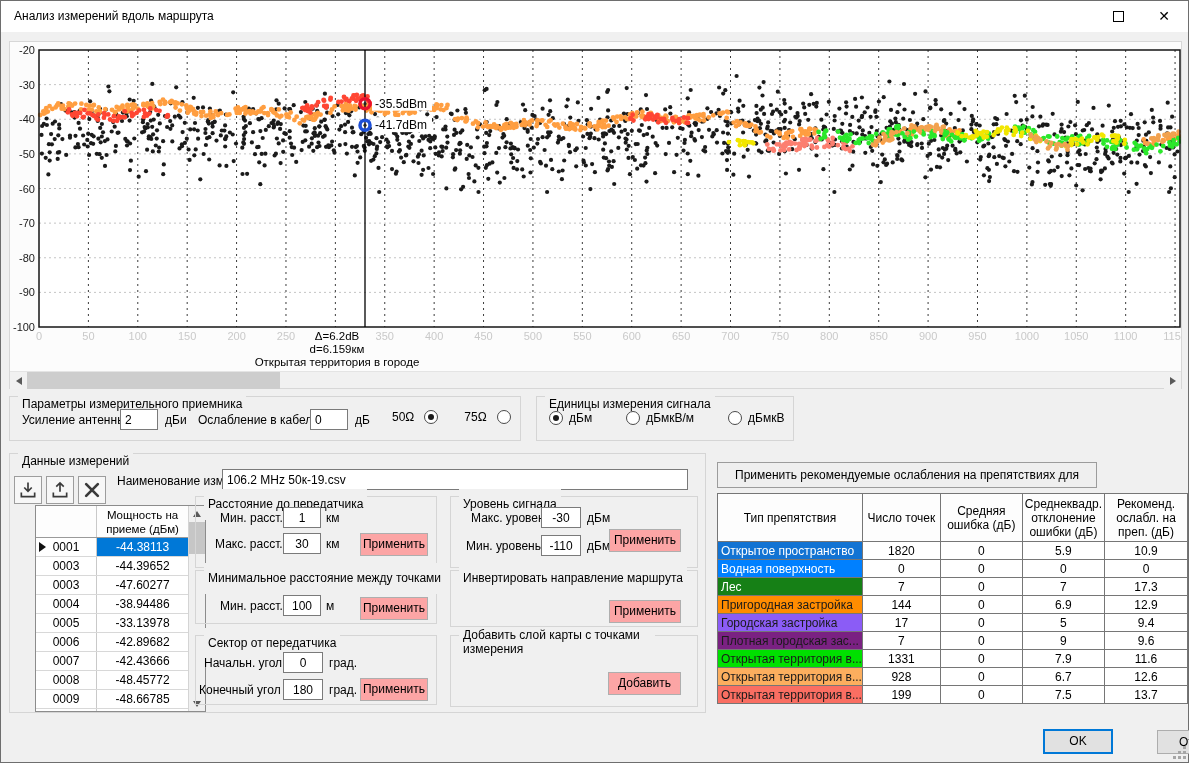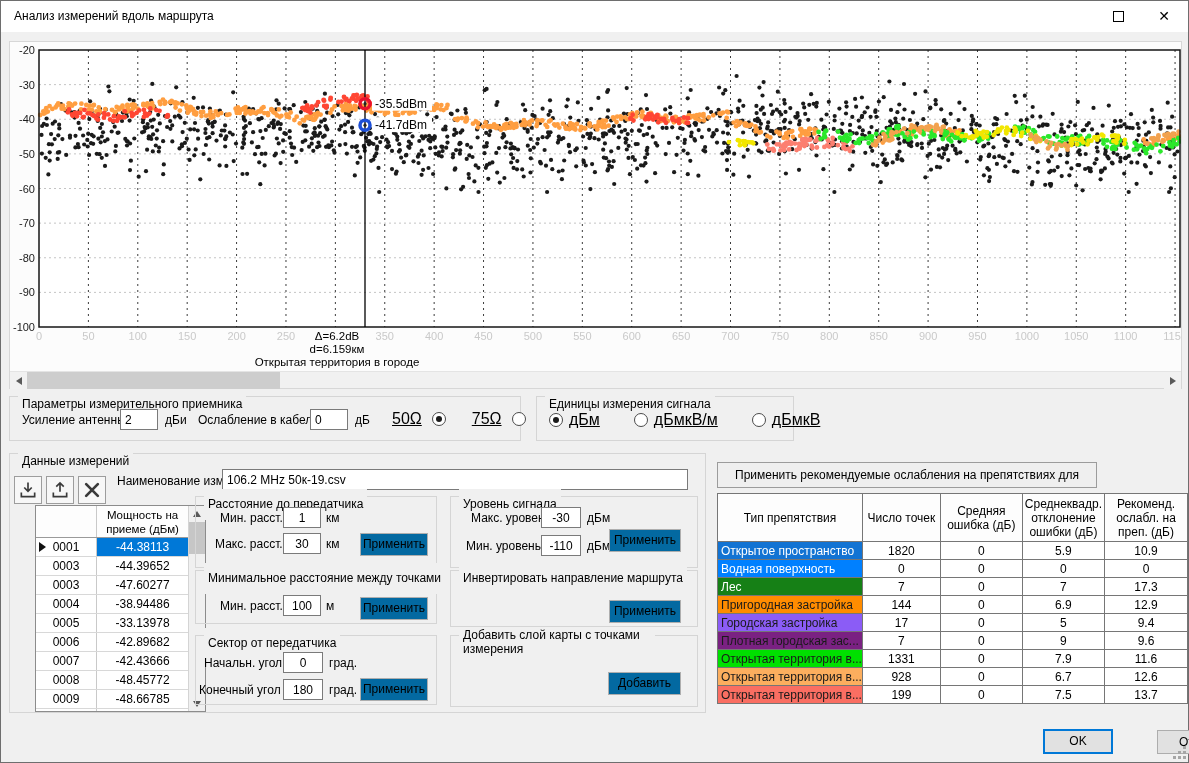--- a/index.html
+++ b/index.html
@@ -21,27 +21,27 @@
   .tri-l { width:0;height:0;border-style:solid;border-width:4px 6px 4px 0;border-color:transparent #5a5a5a transparent transparent; }
   .tri-r { width:0;height:0;border-style:solid;border-width:4px 0 4px 6px;border-color:transparent transparent transparent #5a5a5a; }
   .hs-thumb { position:absolute; left:17px; top:0; width:253px; height:17px; background:#cdcdcd; }
   
   .groupbox { position:absolute; border:1px solid #d5d5d5; }
   .legend { position:absolute; top:-8px; left:8px; background:#f0f0f0; padding:8px 4px; font-size:12px; line-height:15px; color:#000; white-space:nowrap; }
   .legend-wrap { position:absolute; top:-8px; left:8px; background:#f0f0f0; padding:0 4px; font-size:12px; line-height:14px; color:#000; width:196px; }
   .lbl { position:absolute; font-size:12px; color:#000; white-space:nowrap; }
   .tb-input { position:absolute; border:1px solid #7a7a7a; background:#fff; font-size:12px; color:#000; padding:1px 4px; height:21px; outline:none; }
   .ctr { text-align:center; }
-  .btn { position:absolute; background:#0369a1; border:1px solid #aeaeae; font-size:12px; color:#000; text-align:center; line-height:20px; }
+  .btn { position:absolute; background:#fca5a5; border:1px solid #aeaeae; font-size:12px; color:#000; text-align:center; line-height:20px; }
   
   .radio-row { position:absolute; display:flex; align-items:center; }
   .radio-item { display:flex; align-items:center; }
   .rb { display:inline-block; width:14px; height:14px; border:1px solid #4a4a4a; border-radius:50%; background:#fff; position:relative; flex:0 0 auto; }
   .rb.on::after { content:""; position:absolute; inset:3px; background:#1b1b1b; border-radius:50%; }
-  .rb-t { font-size:16px; color:#000; white-space:nowrap;text-decoration:underline; }
+  .rb-t { font-size:12px; color:#000; white-space:nowrap; }
   
   .tool-btn { position:absolute; width:28px; height:28px; background:#f7f7f7; border:1px solid #9d9d9d; display:flex; align-items:center; justify-content:center; }
   
   .mgrid { position:absolute; left:4px; top:51px; width:171px; height:207px; background:#fff; border:1px solid #8c8c8c; display:flex; overflow:hidden;margin-left:21px; }
   .mg-main { width:153px; }
   .mg-head { display:flex; height:32px; border-bottom:1px solid #9a9a9a; background:#fdfdfd; }
   .mg-corner { width:61px; border-right:1px solid #c9c9c9; }
   .mg-vh { flex:1; font-size:11.5px; line-height:14px; text-align:center; padding-top:2px; }
   .mg-row { display:flex; height:19px; border-bottom:1px solid #d8d8d8; }
   .mg-id { width:61px; border-right:1px solid #c9c9c9; font-size:12px; text-align:center; line-height:18px; position:relative; }

